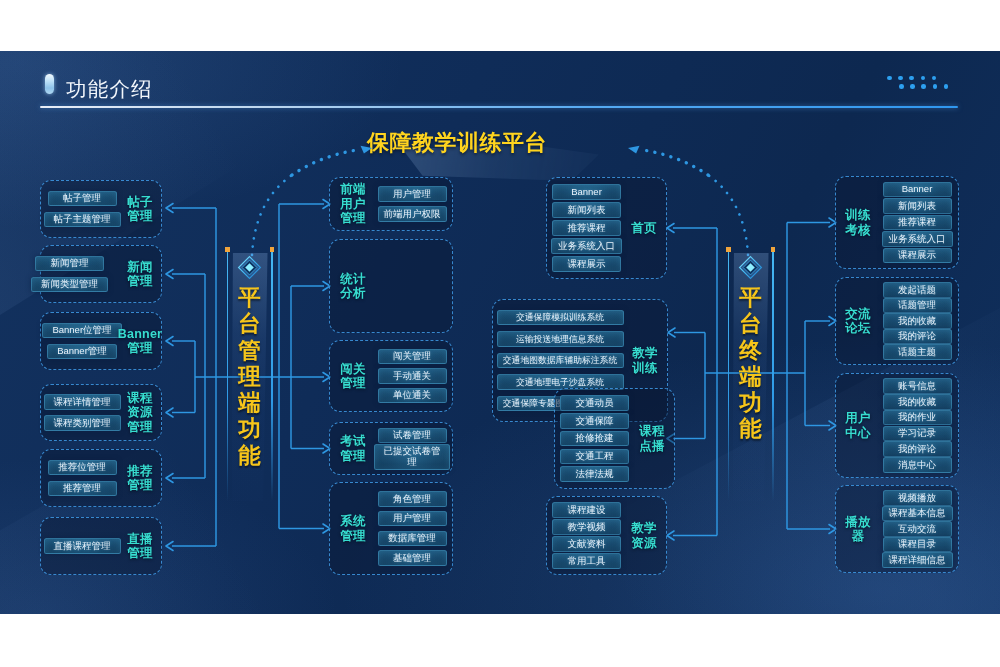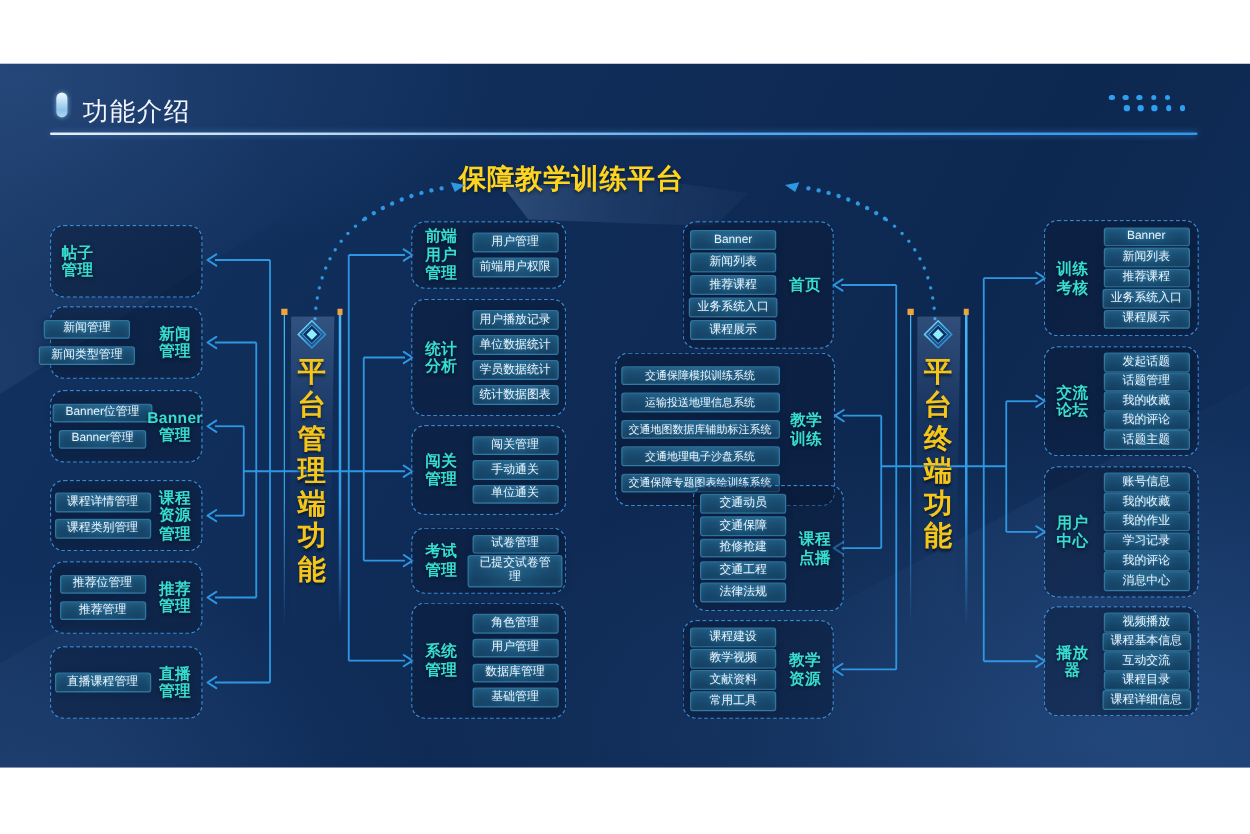--- a/index.html
+++ b/index.html
@@ -218,20 +218,24 @@
           <b>台</b>
           <b>终</b>
           <b>端</b>
           <b>功</b>
           <b>能</b>
         </div>
       </div>
     </div>
   <div id="groupLayer">
       <div class="group col-left_outer" style="left: 40px; top: 129px; width: 122px; height: 58px;">
+        <div class="items">
+          <div class="item">帖子管理</div>
+          <div class="item">帖子主题管理</div>
+        </div>
         <div class="glabel" style="width: 38px;">帖子
 管理</div>
       </div>
       <div class="group col-left_outer" style="left: 40px; top: 194px; width: 122px; height: 58px;">
         <div class="items">
           <div class="item">新闻管理</div>
           <div class="item">新闻类型管理</div>
         </div>
         <div class="glabel" style="width: 38px; margin-left: 25px;">新闻
 管理</div>
@@ -273,26 +277,20 @@
 用户
 管理</div>
         <div class="items">
           <div class="item">用户管理</div>
           <div class="item">前端用户权限</div>
         </div>
       </div>
       <div class="group col-left_inner" style="left: 329px; top: 188px; width: 124px; height: 94px;">
         <div class="glabel" style="width: 42px;">统计
 分析</div>
-        <div class="items">
-          <div class="item">用户播放记录</div>
-          <div class="item">单位数据统计</div>
-          <div class="item">学员数据统计</div>
-          <div class="item">统计数据图表</div>
-        </div>
       </div>
       <div class="group col-left_inner" style="left: 329px; top: 289px; width: 124px; height: 72px;">
         <div class="glabel" style="width: 42px;">闯关
 管理</div>
         <div class="items">
           <div class="item">闯关管理</div>
           <div class="item">手动通关</div>
           <div class="item">单位通关</div>
         </div>
       </div>
@@ -317,21 +315,21 @@
       <div class="group col-right_inner" style="left: 546px; top: 126px; width: 121px; height: 102px;">
         <div class="items">
           <div class="item">Banner</div>
           <div class="item">新闻列表</div>
           <div class="item">推荐课程</div>
           <div class="item">业务系统入口</div>
           <div class="item">课程展示</div>
         </div>
         <div class="glabel" style="width: 40px;">首页</div>
       </div>
-      <div class="group col-right_inner wide-items" style="left: 492px; top: 231px; width: 176px; height: 123px;">
+      <div class="group col-right_inner wide-items" style="left: 492px; top: 248px; width: 176px; height: 123px;">
         <div class="items">
           <div class="item">交通保障模拟训练系统</div>
           <div class="item">运输投送地理信息系统</div>
           <div class="item">交通地图数据库辅助标注系统</div>
           <div class="item">交通地理电子沙盘系统</div>
           <div class="item">交通保障专题图表绘训练系统</div>
         </div>
         <div class="glabel" style="width: 40px;">教学
 训练</div>
       </div>

